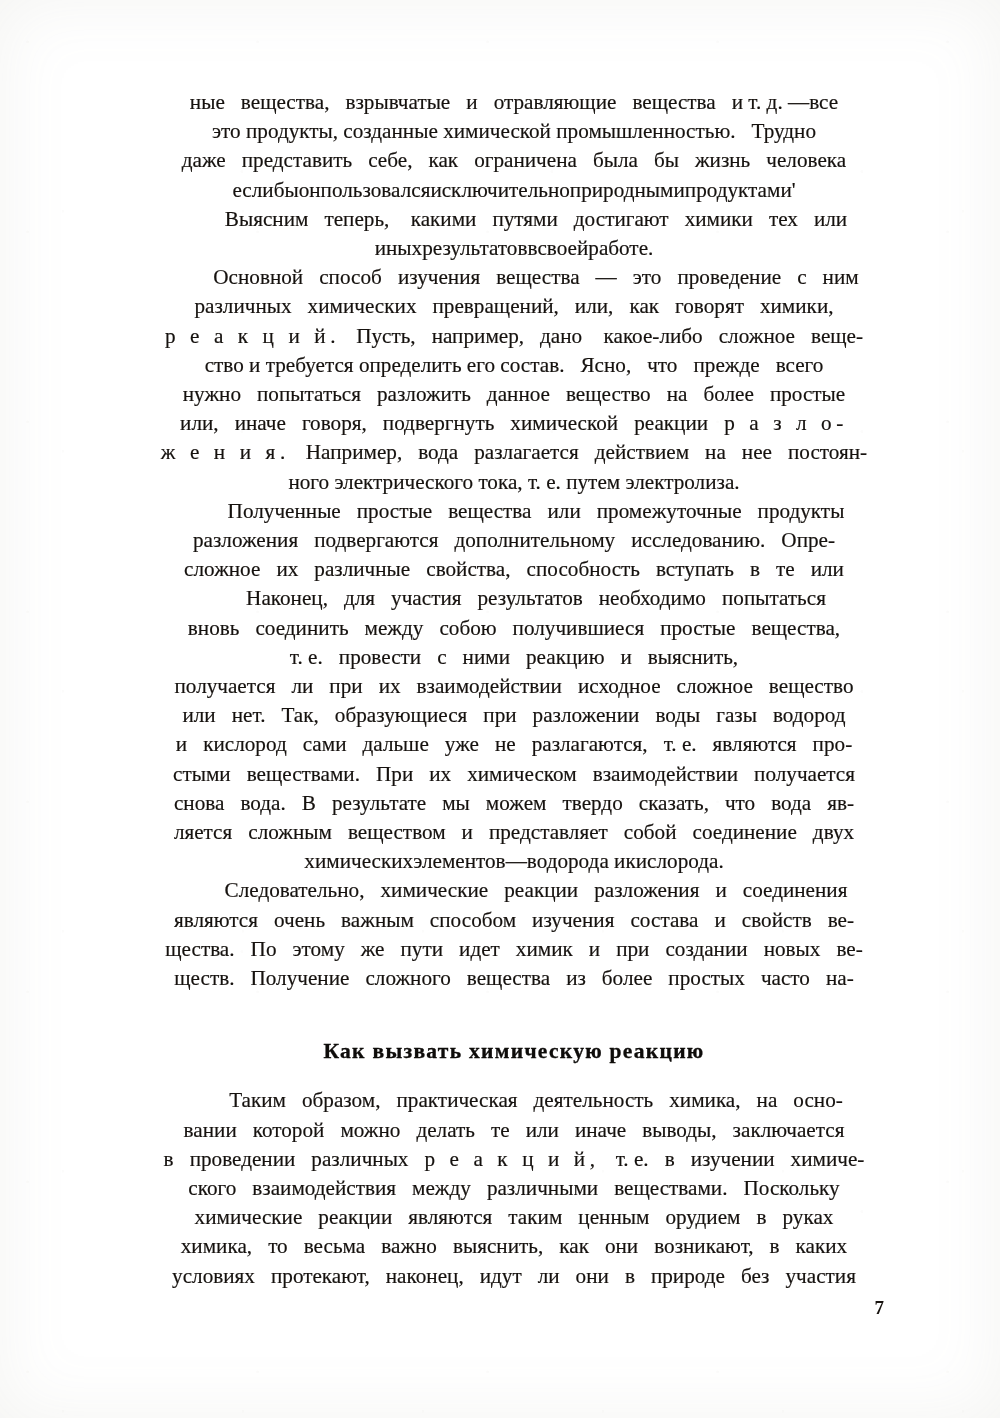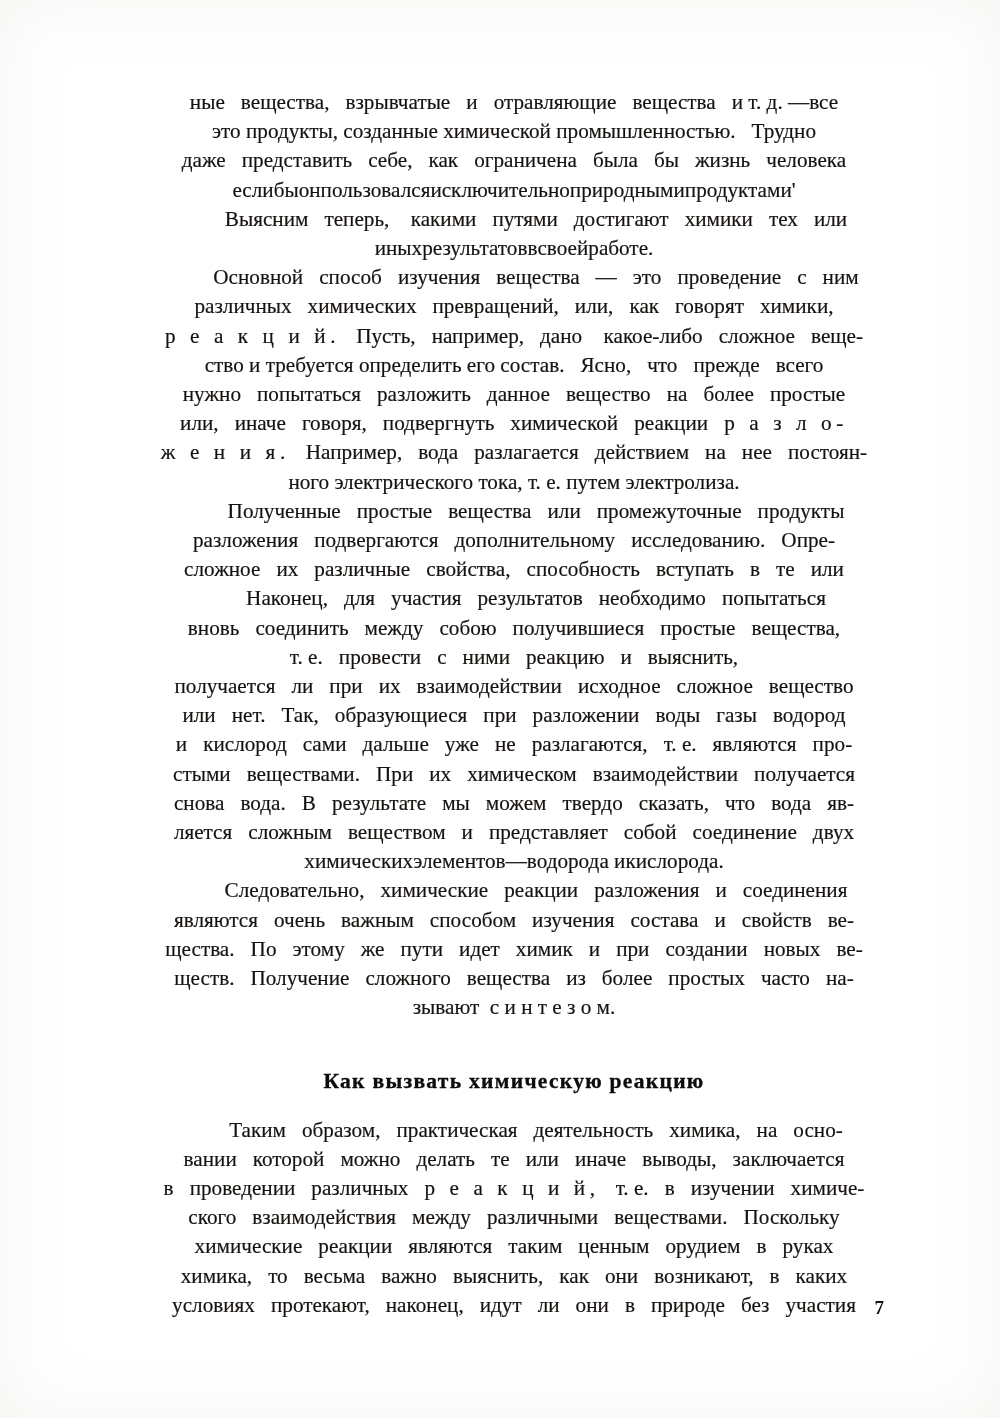--- a/index.html
+++ b/index.html
@@ -146,21 +146,20 @@
         <div class="line just"><span>снова</span><span>вода.</span><span>В</span><span>результате</span><span>мы</span><span>можем</span><span>твердо</span><span>сказать,</span><span>что</span><span>вода</span><span>яв-</span></div>
         <div class="line just"><span>ляется</span><span>сложным</span><span>веществом</span><span>и</span><span>представляет</span><span>собой</span><span>соединение</span><span>двух</span></div>
         <div class="line last"><span>химических</span><span>элементов</span><span>—</span><span>водорода</span><span> и</span><span>кислорода.</span></div>
       </div>
 
     <div class="para">
         <div class="line just indent"><span>Следовательно,</span><span>химические</span><span>реакции</span><span>разложения</span><span>и</span><span>соединения</span></div>
         <div class="line just"><span>являются</span><span>очень</span><span>важным</span><span>способом</span><span>изучения</span><span>состава</span><span>и</span><span>свойств</span><span>ве-</span></div>
         <div class="line just"><span>щества.</span><span>По</span><span>этому</span><span>же</span><span>пути</span><span>идет</span><span>химик</span><span>и</span><span>при</span><span>создании</span><span>новых</span><span>ве-</span></div>
         <div class="line just"><span>ществ.</span><span>Получение</span><span>сложного</span><span>вещества</span><span>из</span><span>более</span><span>простых</span><span>часто</span><span>на-</span></div>
-        <div class="line last"><span>зывают  с и н т е з о м.</span></div>
       </div>
 
     <h2 class="heading h-space-top-2 h-space-bot-2">Как вызвать химическую реакцию</h2>
 
     <div class="para">
         <div class="line just indent"><span>Таким</span><span>образом,</span><span>практическая</span><span>деятельность</span><span>химика,</span><span>на</span><span>осно-</span></div>
         <div class="line just"><span>вании</span><span>которой</span><span>можно</span><span>делать</span><span>те</span><span>или</span><span>иначе</span><span>выводы,</span><span>заключается</span></div>
         <div class="line just"><span>в</span><span>проведении</span><span>различных</span><span class="sp">р е а к ц и й,</span><span>т. е.</span><span>в</span><span>изучении</span><span>химиче-</span></div>
         <div class="line just"><span>ского</span><span>взаимодействия</span><span>между</span><span>различными</span><span>веществами.</span><span>Поскольку</span></div>
         <div class="line just"><span>химические</span><span>реакции</span><span>являются</span><span>таким</span><span>ценным</span><span>орудием</span><span>в</span><span>руках</span></div>

